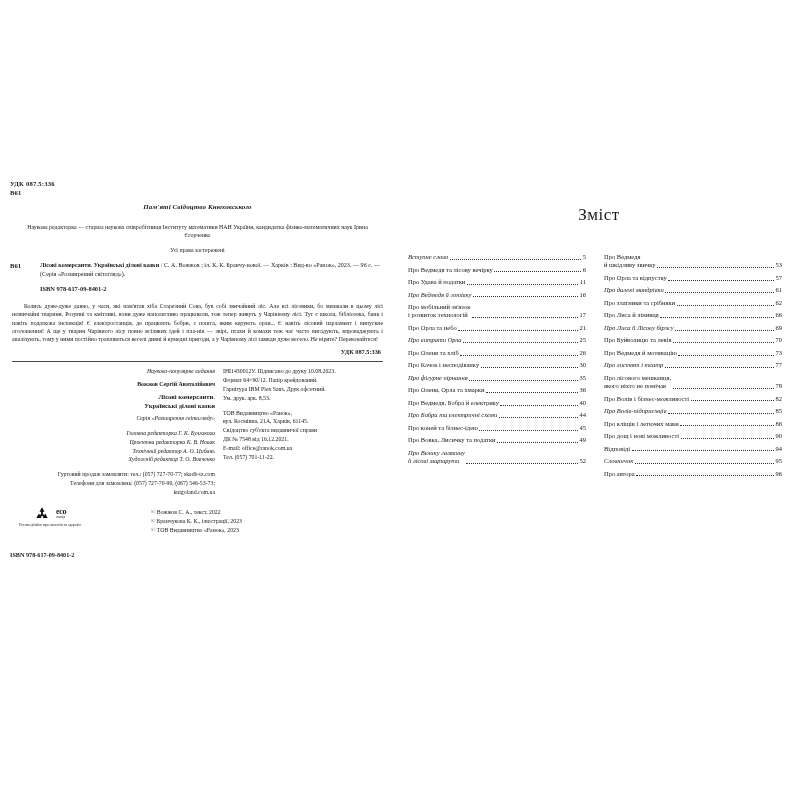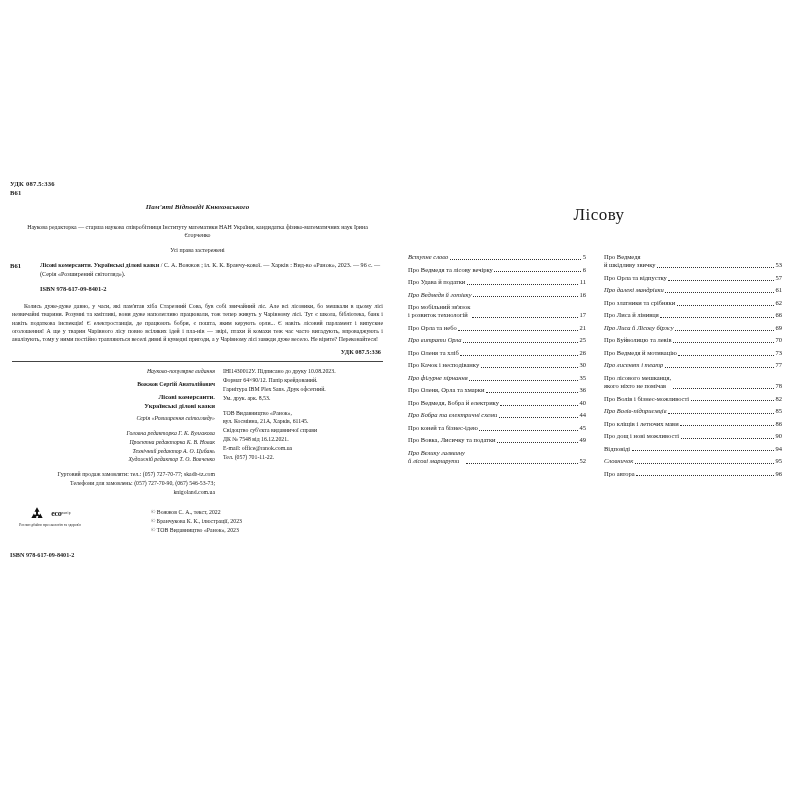--- a/index.html
+++ b/index.html
@@ -146,21 +146,21 @@
     display: flex;
     align-items: center;
     gap: 6px;
   }
   .recycle {
     width: 16px; height: 15px;
     display: block;
   }
   .ecolabel {
     display: flex;
-    flex-direction: row;
+    flex-direction: column;
     align-items: center;
     line-height: 1;
     justify-content: space-between;
   }
   .ecolabel .eco-word {
     font-weight: bold;
     font-size: 8px;
     letter-spacing: -0.3px;
   }
   .ecolabel .eco-sub {
@@ -236,21 +236,21 @@
 
 <div class="spread">
 
   <div class="page-left">
 
     <div class="udc-block">
       <div>УДК 087.5:336</div>
       <div>В61</div>
     </div>
 
-    <div class="dedication">Пам'яті Відповіді Кнюховського</div>
+    <div class="dedication">Пам'яті Свідоцтво Кнюховського</div>
 
     <div class="sci-editor">Наукова редакторка — старша наукова співробітниця Інституту математики НАН України, кандидатка фізико-математичних наук Ірина Єгорченко</div>
 
     <div class="rights">Усі права застережені</div>
 
 
     <div class="cip">
       <div class="cip-code">В61</div>
       <div class="cip-body">
         <span class="cip-title">Лісові комерсанти. Українські ділові казки</span><span> / С. А. Вожжов ; іл. К. К. Бранчу-кової. — Харків : Вид-во «Ранок», 2023. — 96 с. — (Серія «Розширений світогляд»).</span>
@@ -322,21 +322,21 @@
         <div>© Бранчукова К. К., ілюстрації, 2023</div>
         <div>© ТОВ Видавництво «Ранок», 2023</div>
       </div>
     </div>
 
     <div class="isbn-bottom">ISBN 978-617-09-8401-2</div>
 
   </div>
 
   <div class="page-right">
-    <div class="toc-title">Лісову</div>
+    <div class="toc-title">Зміст</div>
     <div class="toc-cols" id="toc-cols">
         <div class="toc-col">
           <div class="toc-entry ital">
             <span class="lbl">Вступне слово</span>
             <span class="dots"></span>
             <span class="pg">5</span>
           </div>
           <div class="toc-entry">
             <span class="lbl">Про Ведмедя та лісову вечірку</span>
             <span class="dots"></span>

